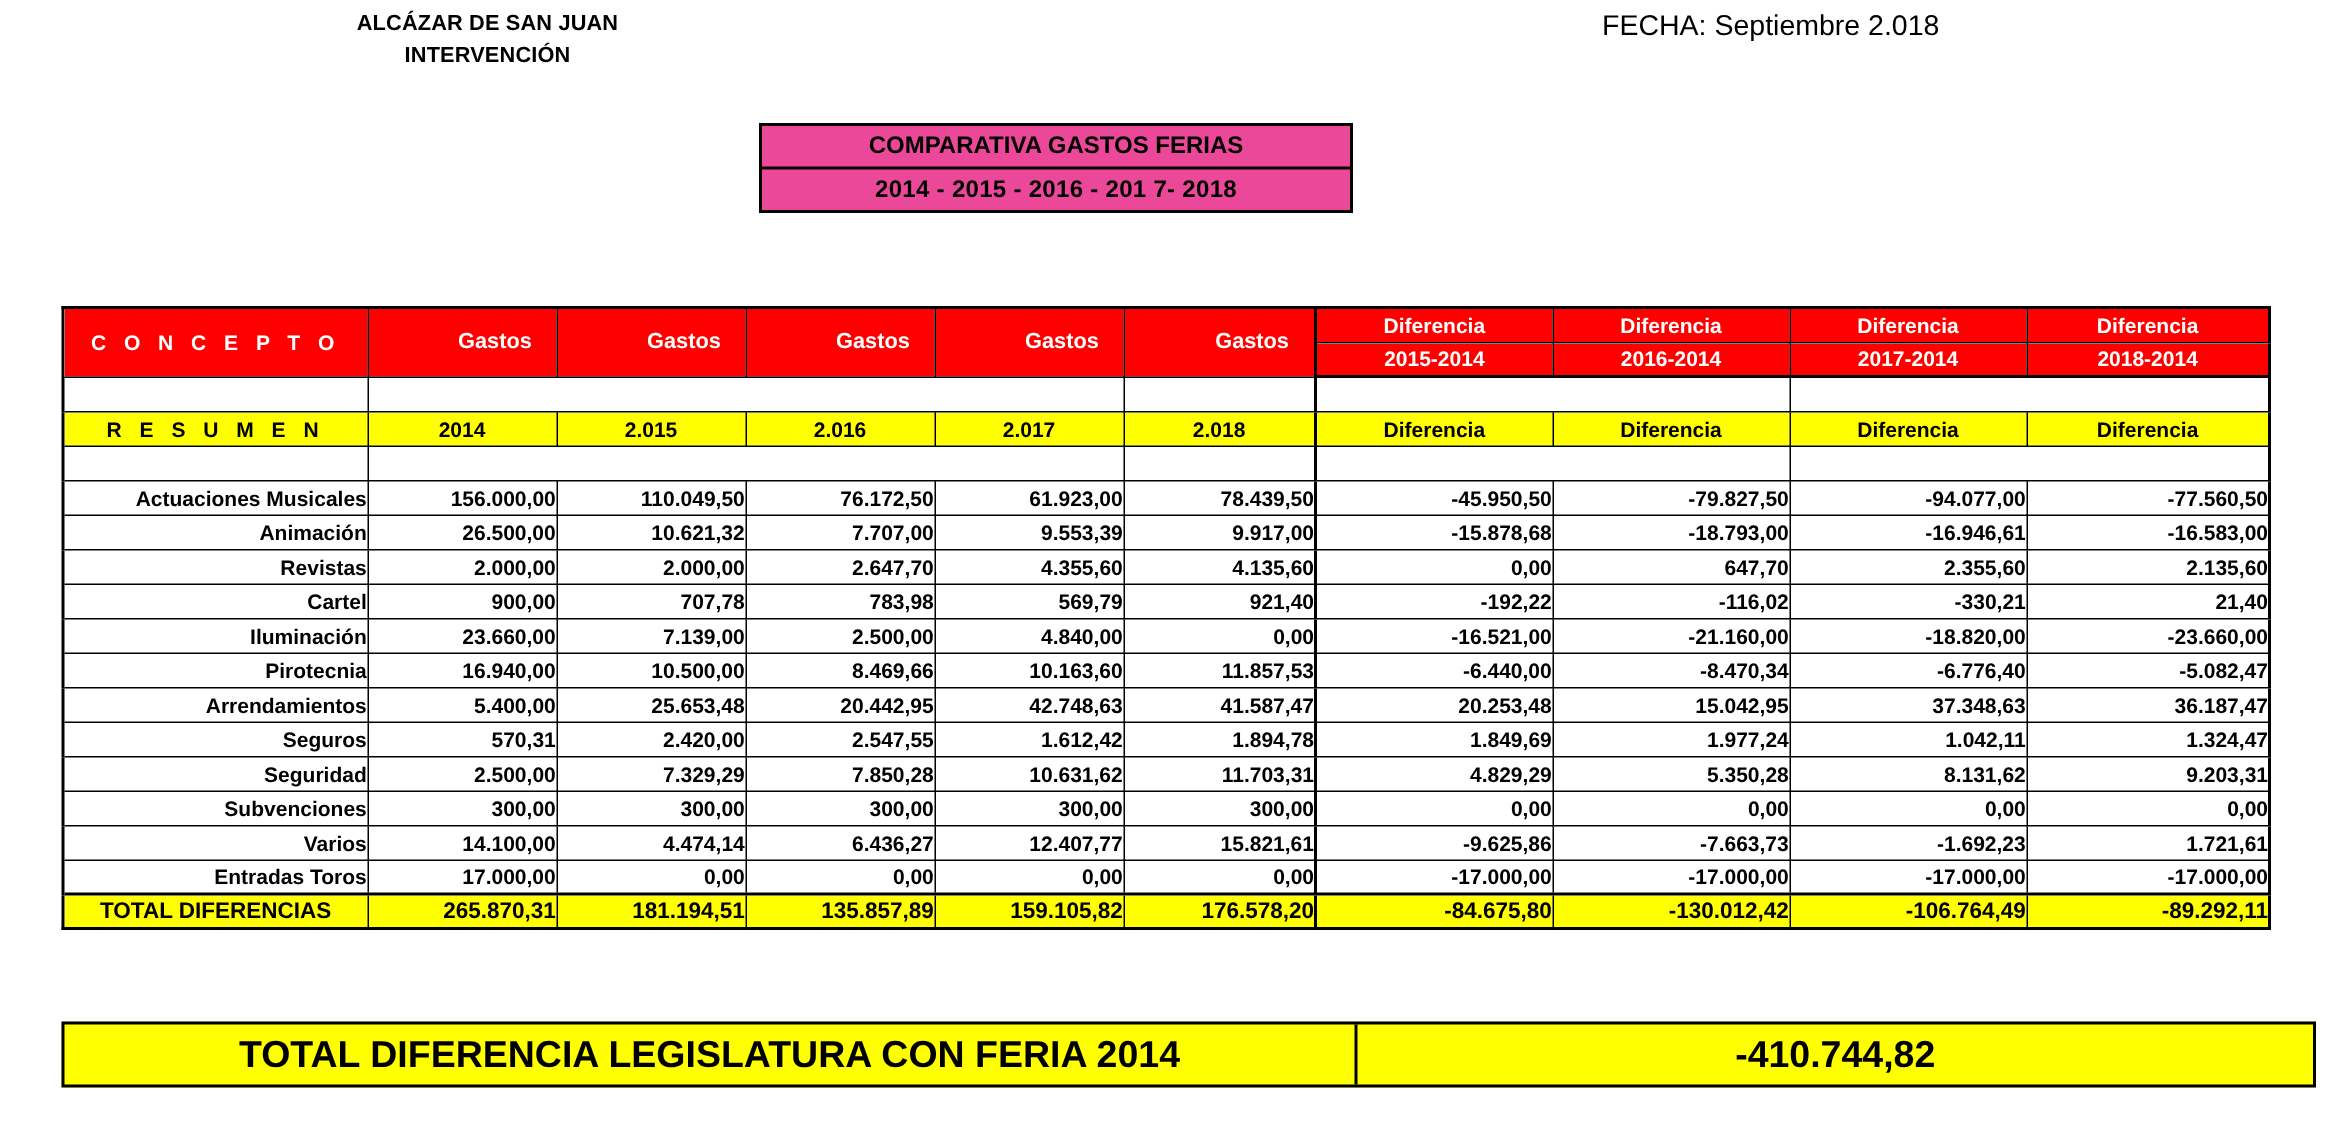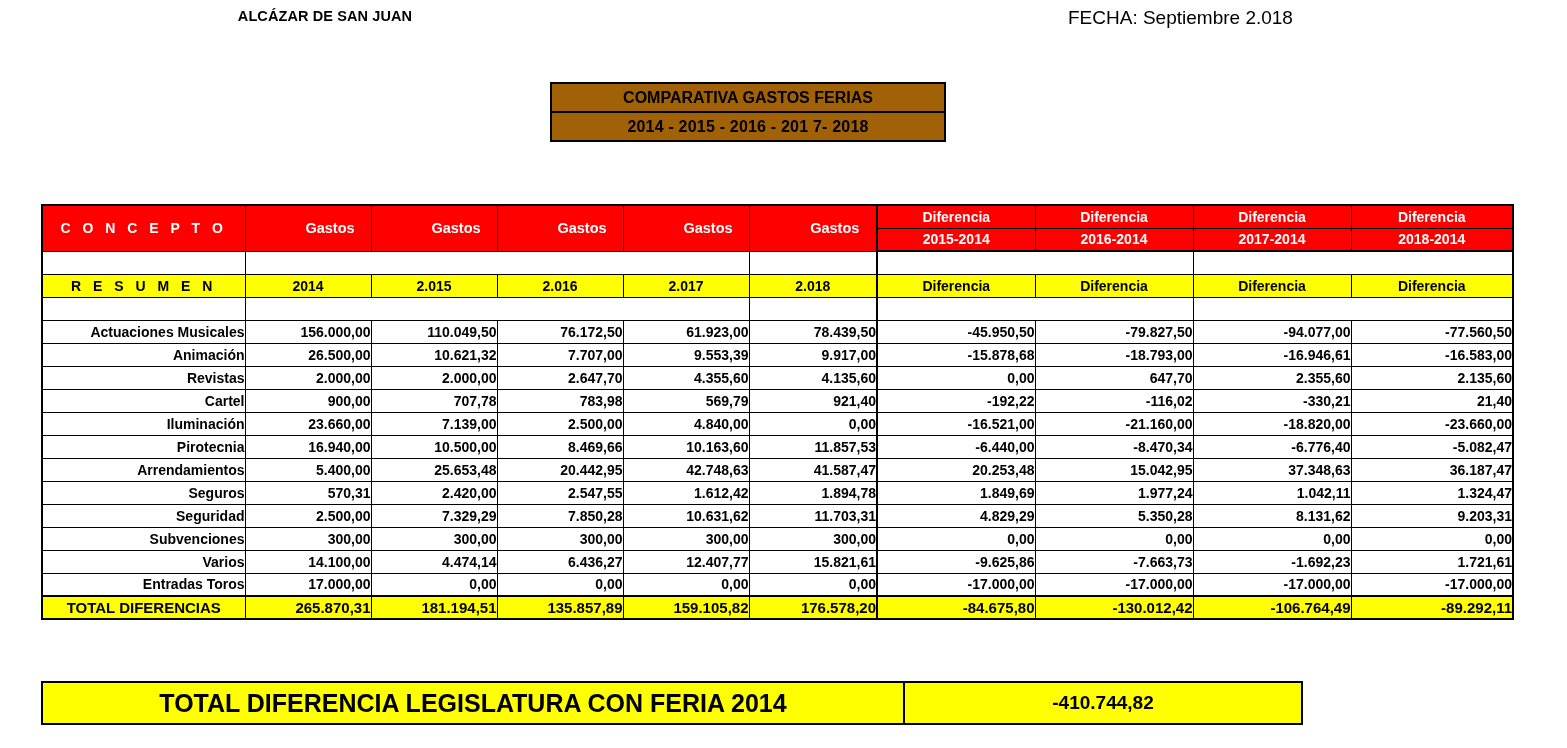--- a/index.html
+++ b/index.html
@@ -39,23 +39,22 @@
     white-space: nowrap;
   }
 
   
   #title-box {
     position: absolute;
     left: 506px;
     top: 82px;
     width: 396px;
     border: 2px solid #000000;
-    background: #a16207;
+    background: #ec4899;
     box-sizing: border-box;
-    margin-left: 44px;
   }
   #title-box .t-row {
     height: 27px;
     line-height: 27px;
     text-align: center;
     font-weight: bold;
     font-size: 16px;
     white-space: nowrap;
   }
   #title-box .t-row.first {
@@ -150,21 +149,21 @@
   .sep-left  { border-left: 2px solid #000000 !important; }
   .sep-right { border-right: 2px solid #000000 !important; }
   .edge-top  { border-top: 2px solid #000000 !important; }
   .edge-bot  { border-bottom: 2px solid #000000 !important; }
 
   
   #bottom-bar {
     position: absolute;
     left: 41px;
     top: 681px;
-    width: 1262px;
+    width: 1503px;
     height: 44px;
     border: 2px solid #000000;
     background: #ffff00;
     box-sizing: border-box;
     display: flex;
   }
   #bottom-bar .bb-label {
     width: 860px;
     border-right: 2px solid #000000;
     display: flex;
@@ -172,30 +171,31 @@
     justify-content: center;
     font-size: 25px;
     font-weight: bold;
     white-space: nowrap;
   }
   #bottom-bar .bb-value {
     flex: 1;
     display: flex;
     align-items: center;
     justify-content: center;
-    font-size: 19px;
+    font-size: 25px;
     font-weight: bold;
     white-space: nowrap;
   }
 </style>
 </head>
 <body>
 
 <div id="org-block">
   <div>ALCÁZAR DE SAN JUAN</div>
+  <div>INTERVENCIÓN</div>
 </div>
 
 <div id="fecha">FECHA: Septiembre 2.018</div>
 
 <div id="title-box">
   <div class="t-row first">COMPARATIVA GASTOS FERIAS</div>
   <div class="t-row second">2014 - 2015 - 2016  - 201 7- 2018</div>
 </div>
 
 <table id="main-table">

